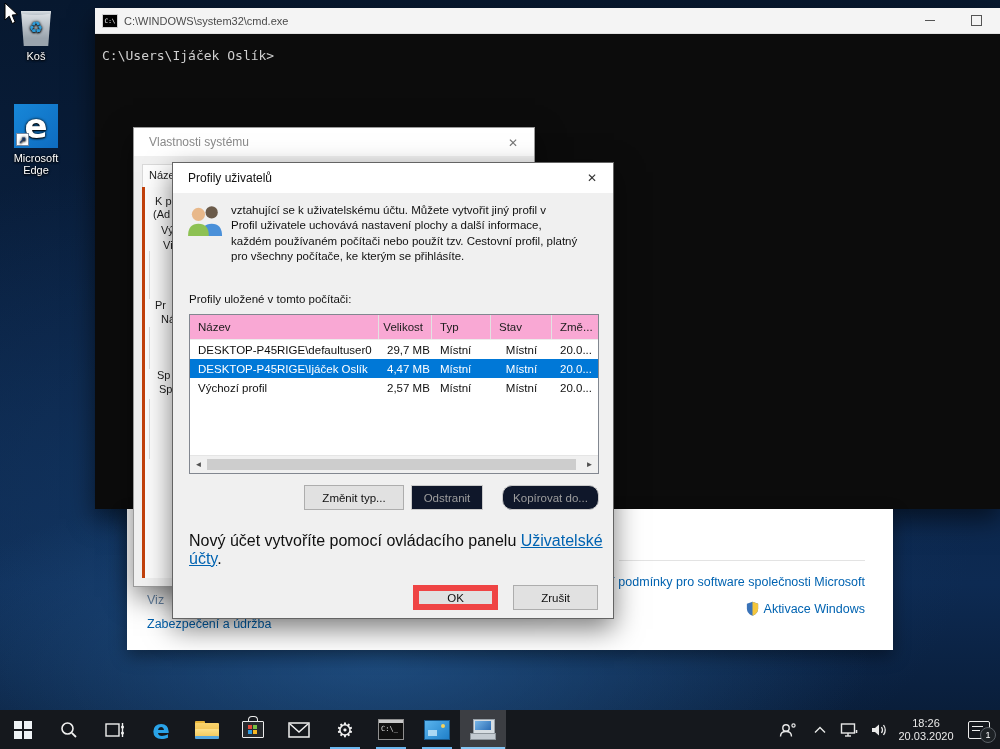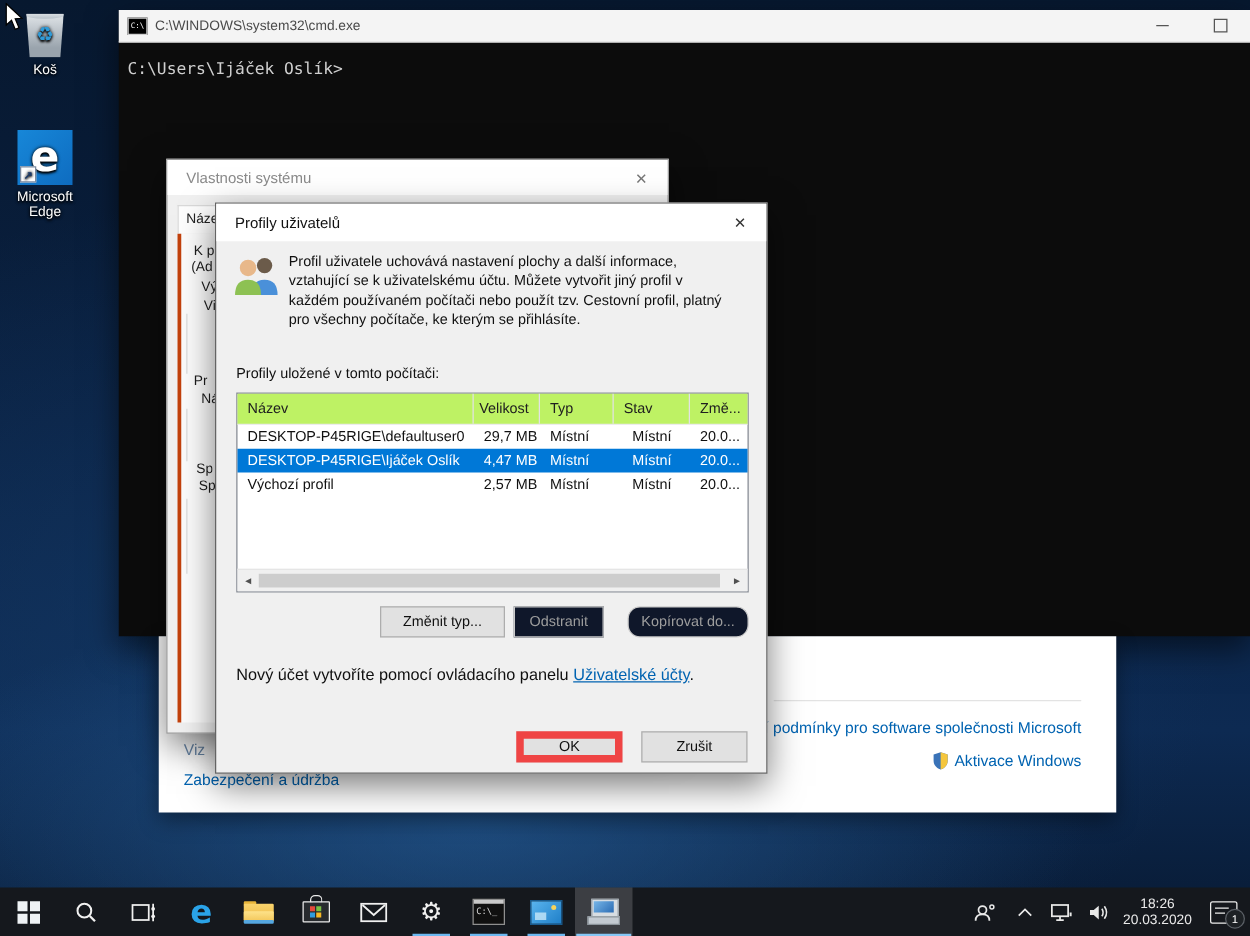--- a/index.html
+++ b/index.html
@@ -68,38 +68,38 @@
   #sysprops-body{position:absolute;left:0;top:59px;width:40px;bottom:8px;border-left:3px solid #c2410c;margin-left:8px;background:#fcfcfc;}
   .frag{position:absolute;font-size:11px;color:#1c1c1c;white-space:nowrap;overflow:hidden;}
   .gline{position:absolute;left:4px;width:1px;background:#dcdcdc;}
 
   
   #profiles{left:172px;top:162px;width:440px;height:455px;border:1px solid #646464;z-index:10;}
   #profiles-icon{position:absolute;left:14px;top:40px;}
   #profiles-desc{position:absolute;left:58px;top:40px;width:376px;font-size:11.5px;line-height:15.3px;color:#101010;}
   #list-label{position:absolute;left:16px;top:130px;font-size:11.5px;color:#101010;}
   #listbox{position:absolute;left:16px;top:151px;width:410px;height:160px;background:#fff;border:1px solid #828790;box-sizing:border-box;}
-  .lv-header{display:flex;height:24px;border-bottom:1px solid #ececec;background:#bef264;}
+  .lv-header{display:flex;height:24px;border-bottom:1px solid #ececec;background:#f9a8d4;}
   .lv-hcell{font-size:11.5px;color:#202020;border-right:1px solid #e2e2e2;box-sizing:border-box;display:flex;align-items:center;padding:0 8px;overflow:hidden;white-space:nowrap;}
   .lv-row{display:flex;height:19px;align-items:center;font-size:11.5px;color:#101010;}
   .lv-row.selected{background:#0078d7;color:#fff;}
   .lv-cell{box-sizing:border-box;padding:0 8px;overflow:hidden;white-space:nowrap;}
   .c0{width:189px;} .c1{width:53px;text-align:right;} .c2{width:59px;} .c3{width:61px;text-align:center;} .c4{flex:1;}
   .lv-hcell.c1{justify-content:flex-end;}
   #hscroll{position:absolute;left:0;right:0;bottom:0;height:17px;background:#f0f0f0;border-top:1px solid #e5e5e5;display:flex;align-items:center;}
   .scroll-arrow{width:17px;text-align:center;font-size:8px;color:#505050;line-height:17px;}
   #scroll-thumb{height:11px;background:#cdcdcd;flex:1;margin-right:22px;}
   .btn{position:absolute;height:25px;background:#e1e1e1;border:1px solid #adadad;box-sizing:border-box;
     font-size:11.5px;color:#101010;display:flex;align-items:center;justify-content:center;}
   .btn.disabled{background:#0f172a;border-color:#cacaca;color:#9d9d9d;}
   .btn.default{border:6px solid #ef4444;}
   #btn-change{left:131px;top:322px;width:100px;}
   #btn-delete{left:238px;top:322px;width:72px;}
   #btn-copy{left:329px;top:322px;width:97px;border-radius:10px;}
-  #note{position:absolute;left:16px;top:369px;font-size:13px;color:#101010;}
+  #note{position:absolute;left:16px;top:369px;font-size:16px;color:#101010;}
   #note a{color:#0063b1;text-decoration:underline;}
   #btn-ok{left:240px;top:422px;width:85px;}
   #btn-cancel{left:340px;top:422px;width:85px;}
 
   
   #taskbar{left:0;top:710px;width:1000px;height:39px;background:#15181d;display:flex;z-index:50;}
   .tb-slot{width:46px;height:39px;display:flex;align-items:center;justify-content:center;position:relative;flex:none;}
   .tb-slot.active{background:rgba(255,255,255,.17);}
   .tb-underline{position:absolute;bottom:0;left:8px;right:8px;height:2px;background:#6cb8f0;}
   .tb-slot.active .tb-underline{left:1px;right:1px;background:#86c7f5;}
@@ -222,22 +222,22 @@
     </div>
 
     <svg id="profiles-icon" width="38" height="34" viewBox="0 0 40 36">
       <circle cx="26" cy="10" r="6.5" fill="#6b5b4a"></circle>
       <path d="M15 35 q0-13 11-13 q11 0 11 13 z" fill="#4a90d9"></path>
       <circle cx="12" cy="12" r="7" fill="#e8b88a"></circle>
       <path d="M1 35 q0-13 11-13 q11 0 11 13 z" fill="#8dc153"></path>
     </svg>
 
     <div id="profiles-desc">
+      <div>vztahující se k uživatelskému účtu. Můžete vytvořit jiný profil v</div>
       <div>Profil uživatele uchovává nastavení plochy a další informace,</div>
-      <div>vztahující se k uživatelskému účtu. Můžete vytvořit jiný profil v</div>
       <div>každém používaném počítači nebo použít tzv. Cestovní profil, platný</div>
       <div>pro všechny počítače, ke kterým se přihlásíte.</div>
     </div>
 
     <div id="list-label">Profily uložené v tomto počítači:</div>
 
     <div id="listbox">
       <div class="lv-header">
         <div class="lv-hcell c0">Název</div>
         <div class="lv-hcell c1">Velikost</div>

